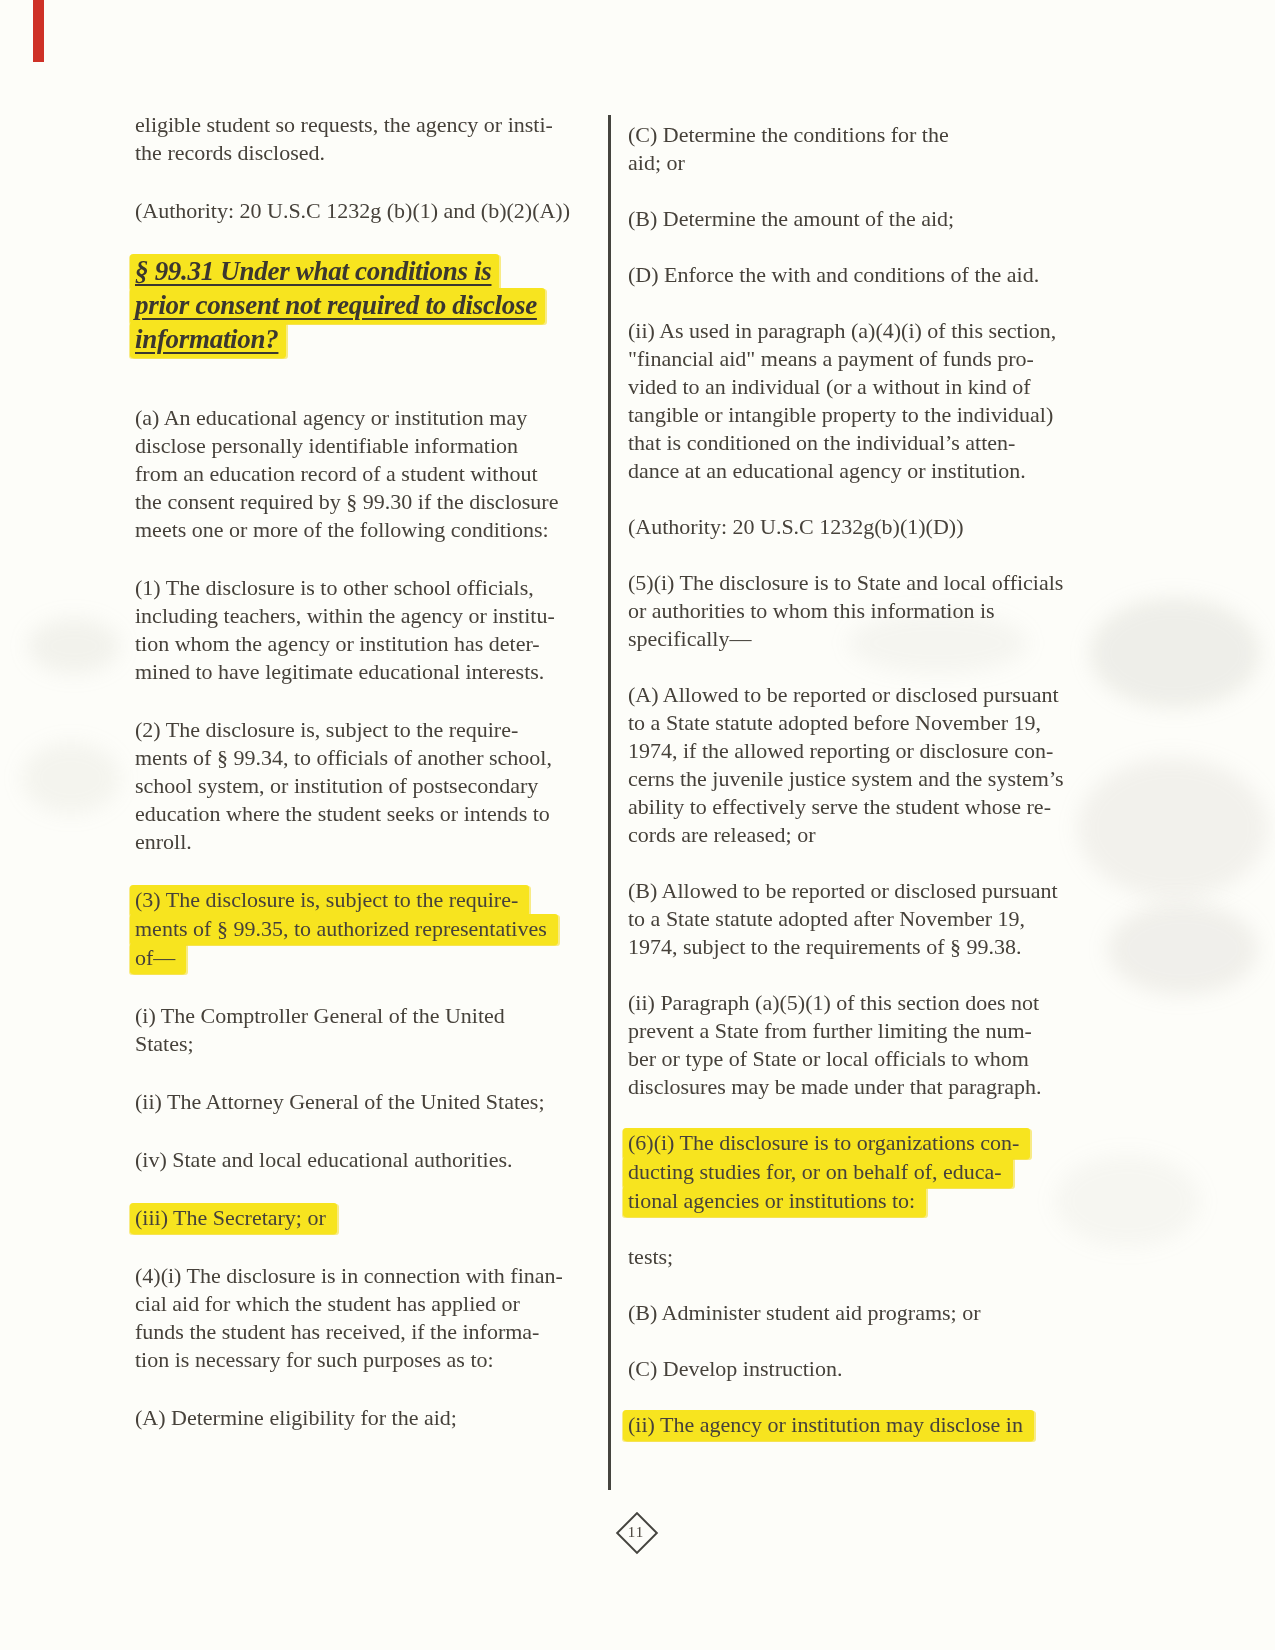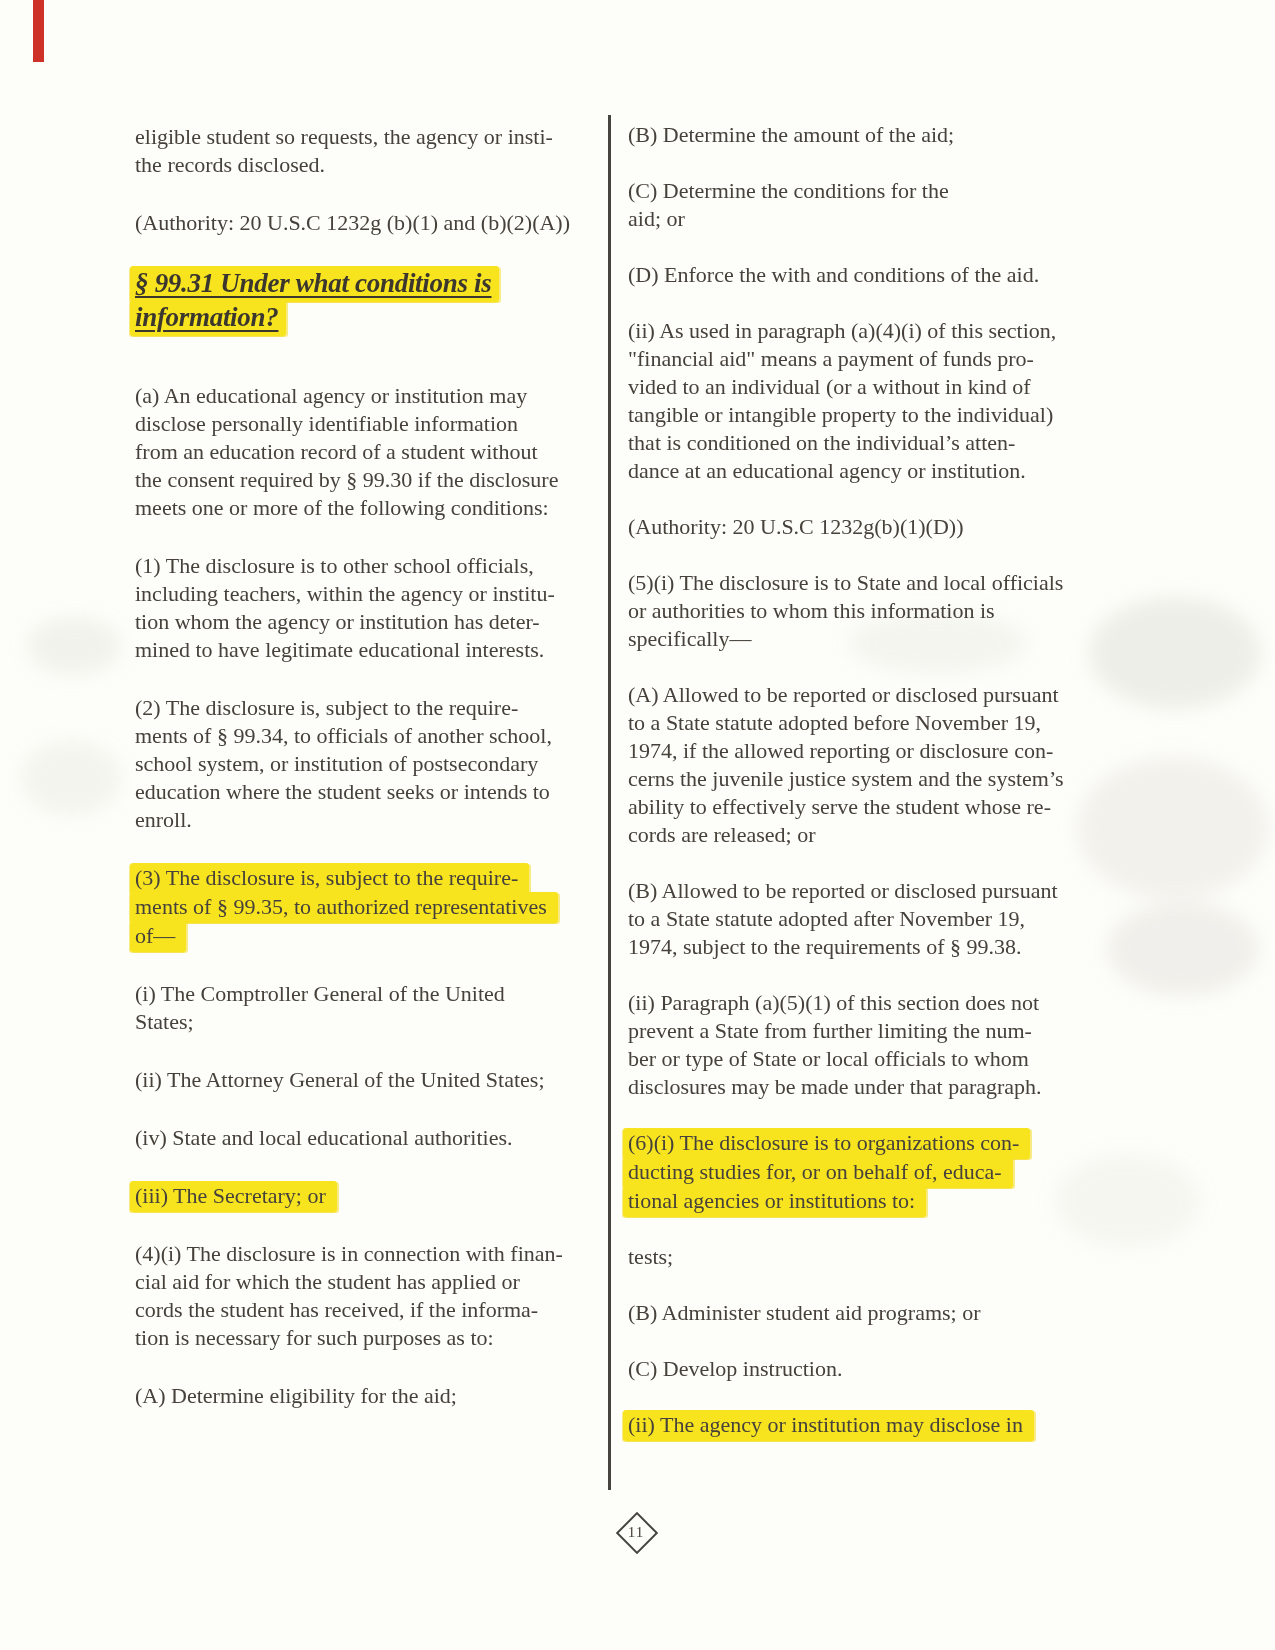--- a/index.html
+++ b/index.html
@@ -26,21 +26,21 @@
   .red-mark{
     position:absolute;left:33px;top:0;width:11px;height:62px;
     background:var(--red-mark,#ce3127);
   }
 
   .col{
     position:absolute;
     color:var(--ink,#46413a);
     font-size:22px;line-height:28px;
   }
-  .col-left{left:135px;top:123px;width:462px;}
+  .col-left{left:135px;top:111px;width:462px;}
   .col-right{left:628px;top:121px;width:507px;}
 
   p.block{margin:0 0 30px 0;}
   .col-right p.block{margin-bottom:28px;}
 
   .line{display:block;white-space:nowrap;width:fit-content;}
   .line.hl{
     background:var(--highlight,#f7e41f);
     padding:1px 11px 2px 5px;margin-left:-5px;margin-top:-1px;margin-bottom:-2px;
     border-radius:3px;
@@ -98,20 +98,21 @@
   <div class="col col-left" id="col-left">
       <p class="block para">
         <span class="line">eligible student so requests, the agency or insti-</span>
         <span class="line">the records disclosed.</span>
       </p>
       <p class="block para">
         <span class="line">(Authority: 20 U.S.C 1232g (b)(1) and (b)(2)(A))</span>
       </p>
       <p class="block heading">
         <span class="line hl">§ 99.31 Under what conditions is</span>
+        <span class="line hl">prior consent not required to disclose</span>
         <span class="line hl">information?</span>
       </p>
       <p class="block para">
         <span class="line">(a) An educational agency or institution may</span>
         <span class="line">disclose personally identifiable information</span>
         <span class="line">from an education record of a student without</span>
         <span class="line">the consent required by § 99.30 if the disclosure</span>
         <span class="line">meets one or more of the following conditions:</span>
       </p>
       <p class="block para">
@@ -141,37 +142,37 @@
       </p>
       <p class="block para">
         <span class="line">(iv) State and local educational authorities.</span>
       </p>
       <p class="block para">
         <span class="line hl">(iii) The Secretary; or</span>
       </p>
       <p class="block para">
         <span class="line">(4)(i) The disclosure is in connection with finan-</span>
         <span class="line">cial aid for which the student has applied or</span>
-        <span class="line">cords the student has received, if the informa-</span>
+        <span class="line">funds the student has received, if the informa-</span>
         <span class="line">tion is necessary for such purposes as to:</span>
       </p>
       <p class="block para">
         <span class="line">(A) Determine eligibility for the aid;</span>
       </p>
     </div>
 
   <div class="divider"></div>
 
   <div class="col col-right" id="col-right">
-      <p class="block para">
-        <span class="line">(B) Determine the amount of the aid;</span>
-      </p>
       <p class="block para">
         <span class="line">(C) Determine the conditions for the</span>
         <span class="line">aid; or</span>
+      </p>
+      <p class="block para">
+        <span class="line">(B) Determine the amount of the aid;</span>
       </p>
       <p class="block para">
         <span class="line">(D) Enforce the with and conditions of the aid.</span>
       </p>
       <p class="block para">
         <span class="line">(ii) As used in paragraph (a)(4)(i) of this section,</span>
         <span class="line">"financial aid" means a payment of funds pro-</span>
         <span class="line">vided to an individual (or a without in kind of</span>
         <span class="line">tangible or intangible property to the individual)</span>
         <span class="line">that is conditioned on the individual’s atten-</span>

